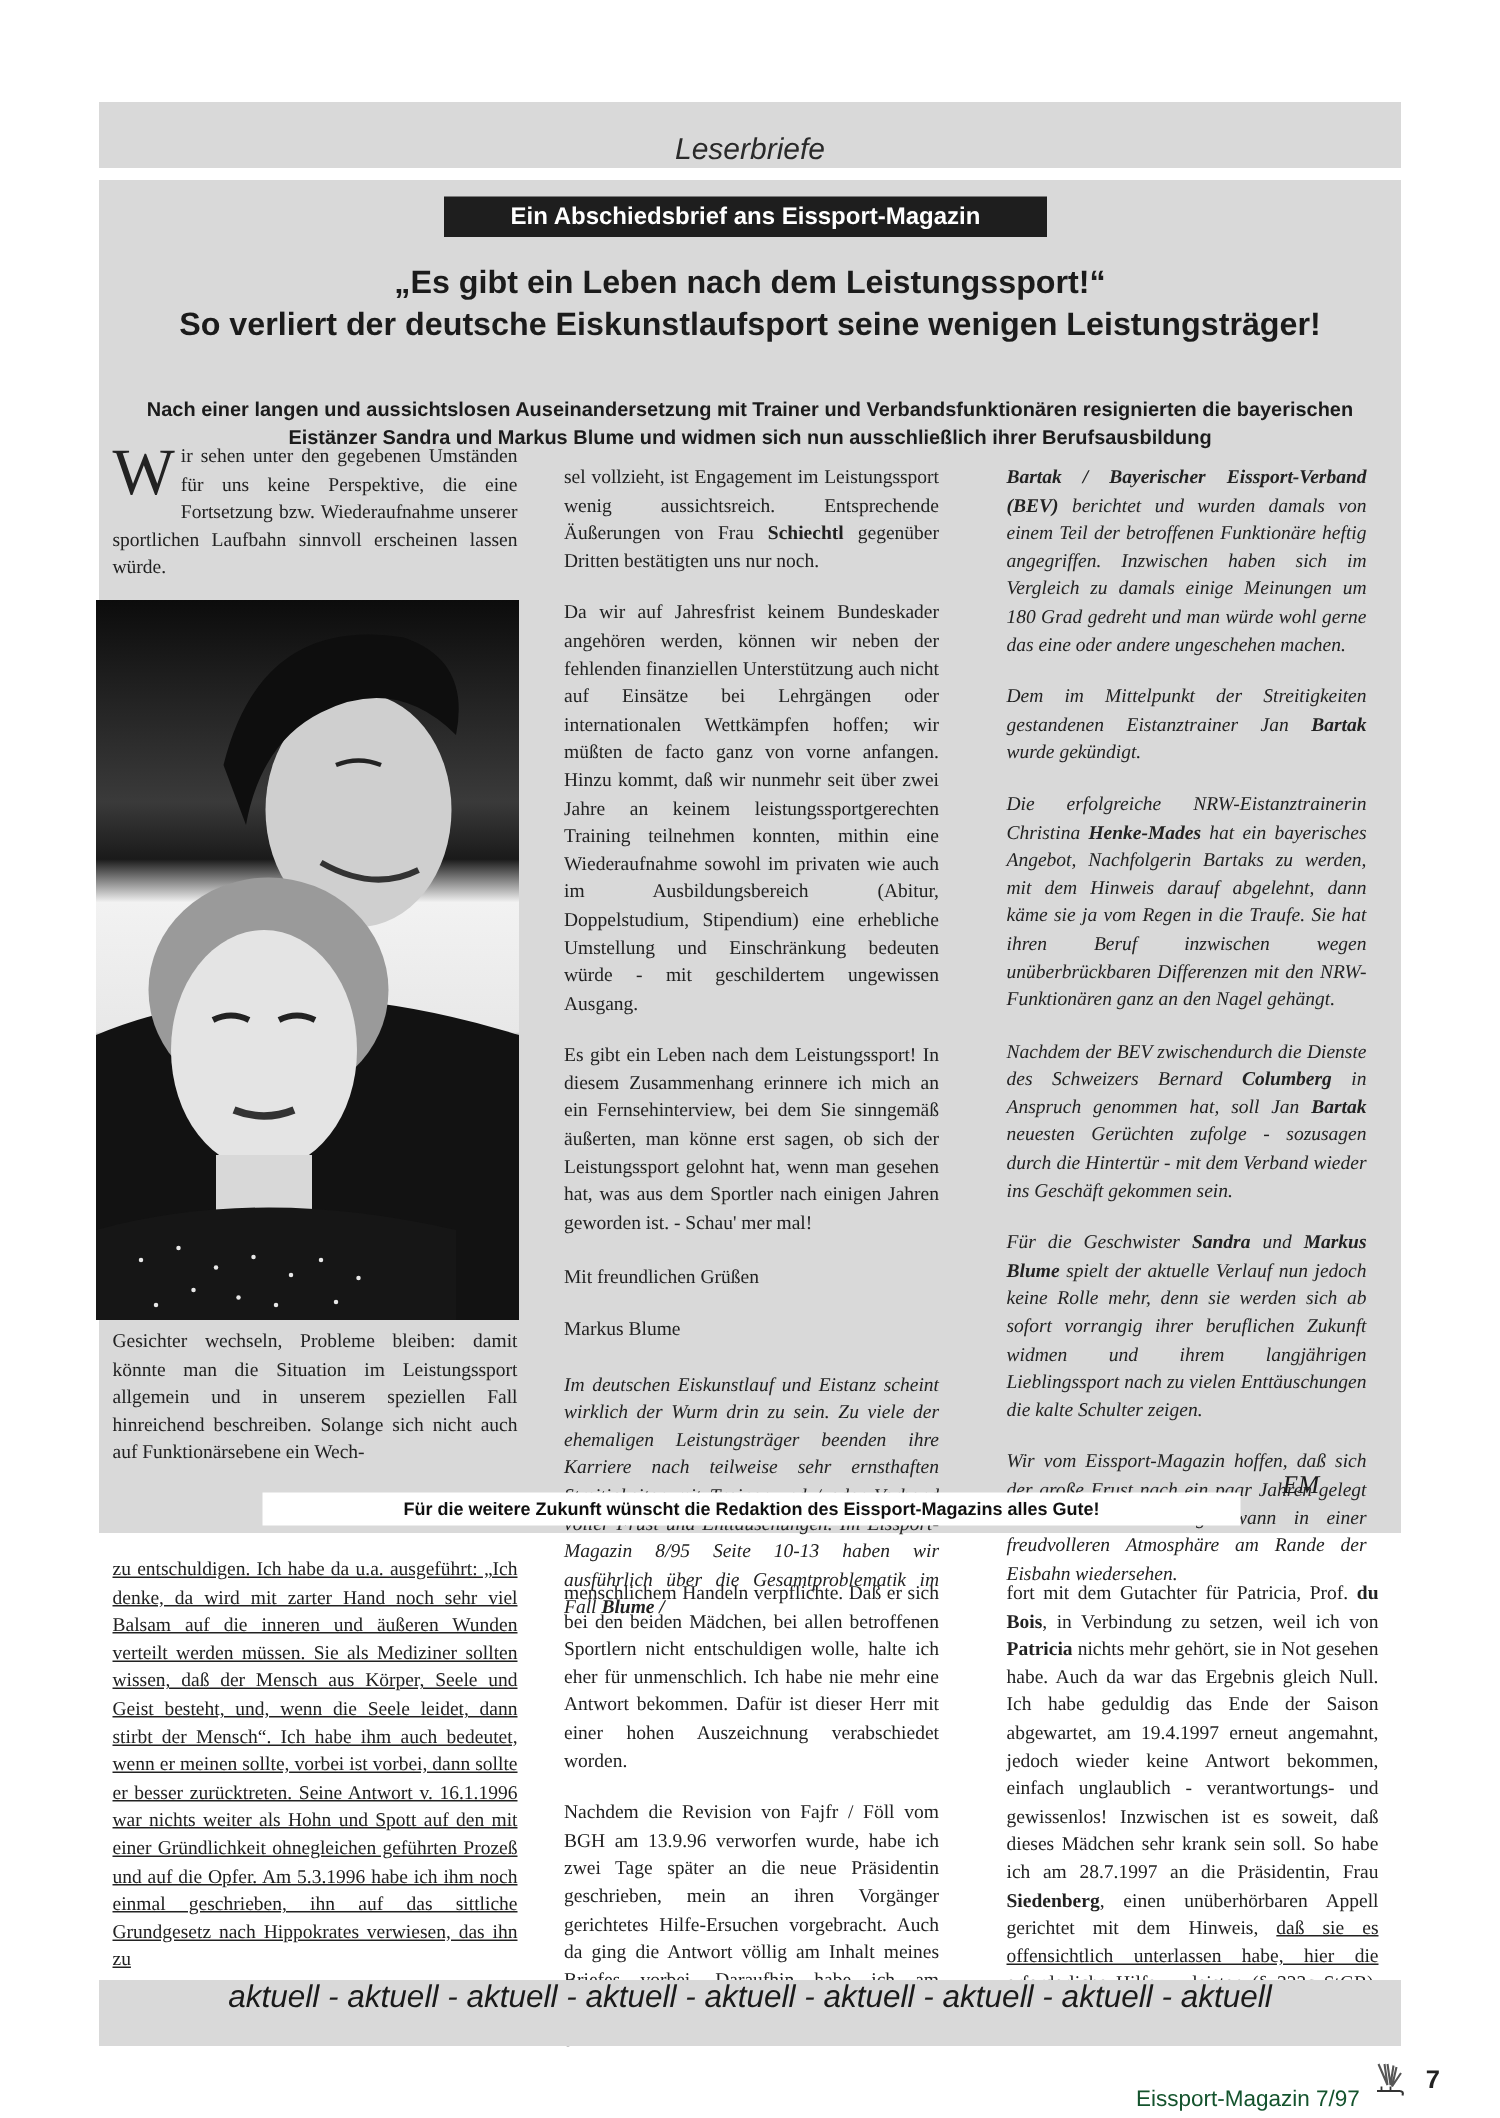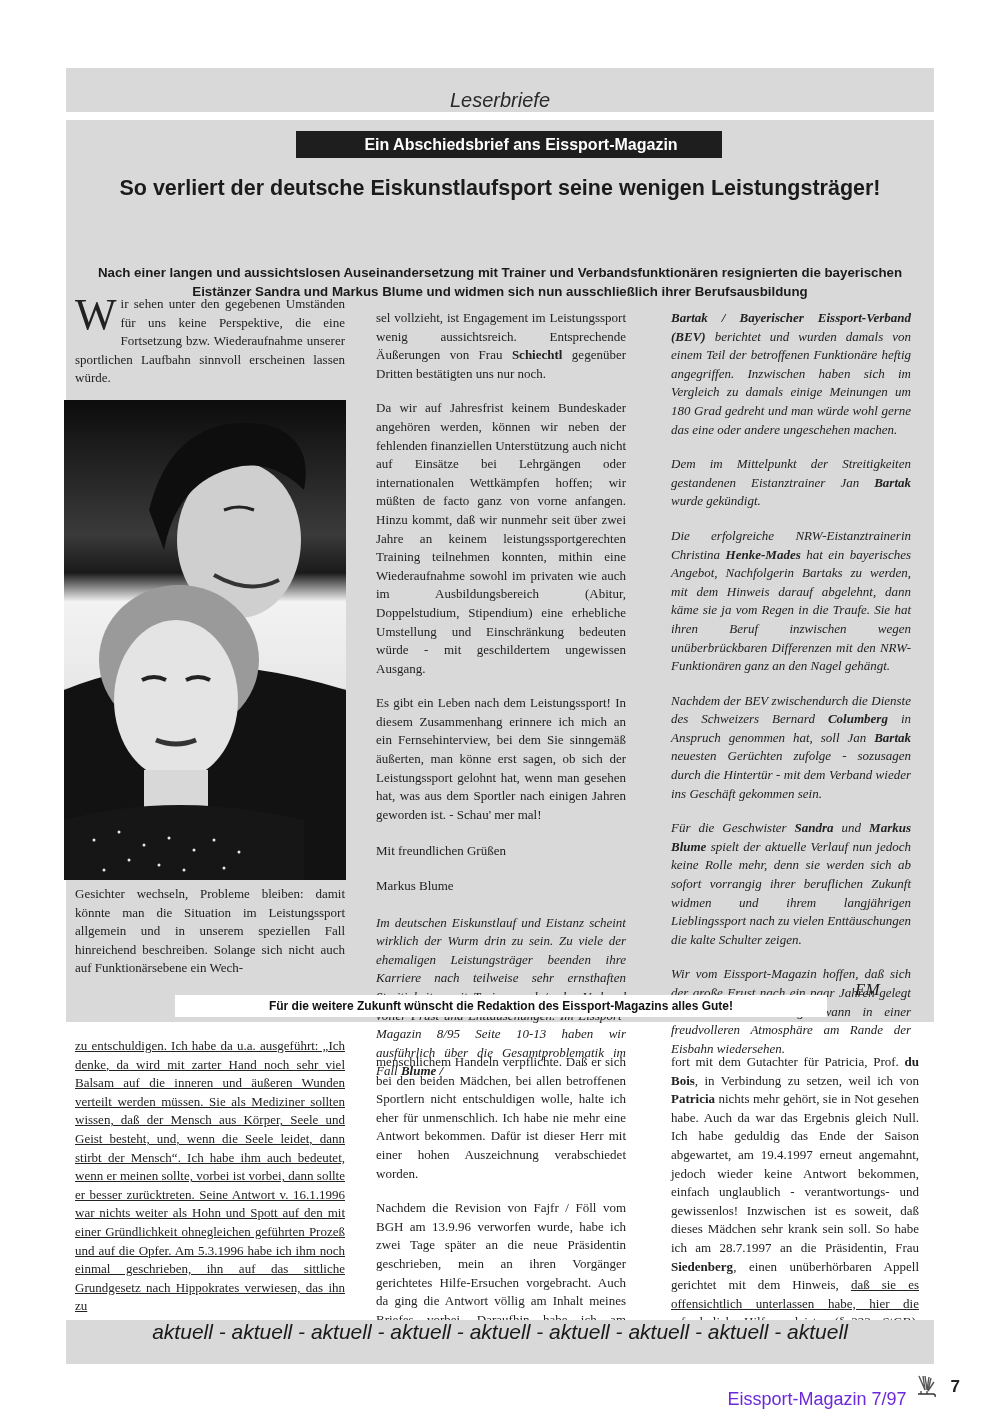--- a/index.html
+++ b/index.html
@@ -17,21 +17,21 @@
   }
   #section-header span {
     font-family: "Liberation Sans", sans-serif; font-style: italic; font-size: 20px; color: #2a2a2a;
   }
   #article-box {
     left: 66px; top: 120px; width: 868px; height: 902px;
   }
   #kicker {
     left: 296px; top: 131px; width: 402px; height: 27px; background: #1e1e1e; color: #ffffff;
     font-family: "Liberation Sans", sans-serif; font-weight: bold; font-size: 16px;
-    display: flex; align-items: center; justify-content: center; padding-left: 24px;
+    display: flex; align-items: center; justify-content: center;
   }
   #headline {
     left: 66px; top: 174px; width: 868px; text-align: center;
     font-family: "Liberation Sans", sans-serif; font-weight: bold; font-size: 21.5px; line-height: 28px; color: #1b1b1b;
   }
   #subhead {
     left: 70px; top: 243px; width: 860px; text-align: center;
     font-family: "Liberation Sans", sans-serif; font-weight: bold; font-size: 13.3px; line-height: 19px; color: #1b1b1b; margin-top: 20px;
   }
   .col {
@@ -64,37 +64,38 @@
     left: 66px; top: 1320px; width: 868px; height: 44px;
     display: flex; align-items: flex-start; justify-content: center;
   }
   #footer-band span {
     font-family: "Liberation Sans", sans-serif; font-style: italic; font-size: 21px; color: #1a1a1a;
   }
   #folio {
     left: 720px; top: 1372px; width: 240px; height: 30px; display: flex; align-items: center; justify-content: flex-end; gap: 8px;
     font-family: "Liberation Sans", sans-serif;
   }
-  #folio .mag { font-size: 18px; color: #6d28d9; margin-top: 24px; }
+  #folio .mag { font-size: 15px; color: #14532d; margin-top: 24px; }
   #folio .page { font-size: 17px; font-weight: bold; color: #222; margin-left: 6px; }
 </style>
 </head>
 <body>
 
 <div id="section-header" class="abs band">
   <span>Leserbriefe</span>
 </div>
 
 <div id="article-box" class="abs band"></div>
 
 <div id="kicker" class="abs">
   <span>Ein Abschiedsbrief ans Eissport-Magazin</span>
 </div>
 
 <div id="headline" class="abs">
+  <div>„Es gibt ein Leben nach dem Leistungssport!“</div>
   <div>So verliert der deutsche Eiskunstlaufsport seine wenigen Leistungsträger!</div>
 </div>
 
 <div id="subhead" class="abs">Nach einer langen und aussichtslosen Auseinandersetzung mit Trainer und Verbandsfunktionären resignierten die bayerischen Eistänzer Sandra und Markus Blume und widmen sich nun ausschließlich ihrer Berufsausbildung</div>
 
 <div id="col1-top" class="abs col">
   <span class="dropcap">W</span>
   <span>ir sehen unter den gegebenen Umständen für uns keine Perspektive, die eine Fortsetzung bzw. Wiederaufnahme unserer sportlichen Laufbahn sinnvoll erscheinen lassen würde.</span>
 </div>
 

